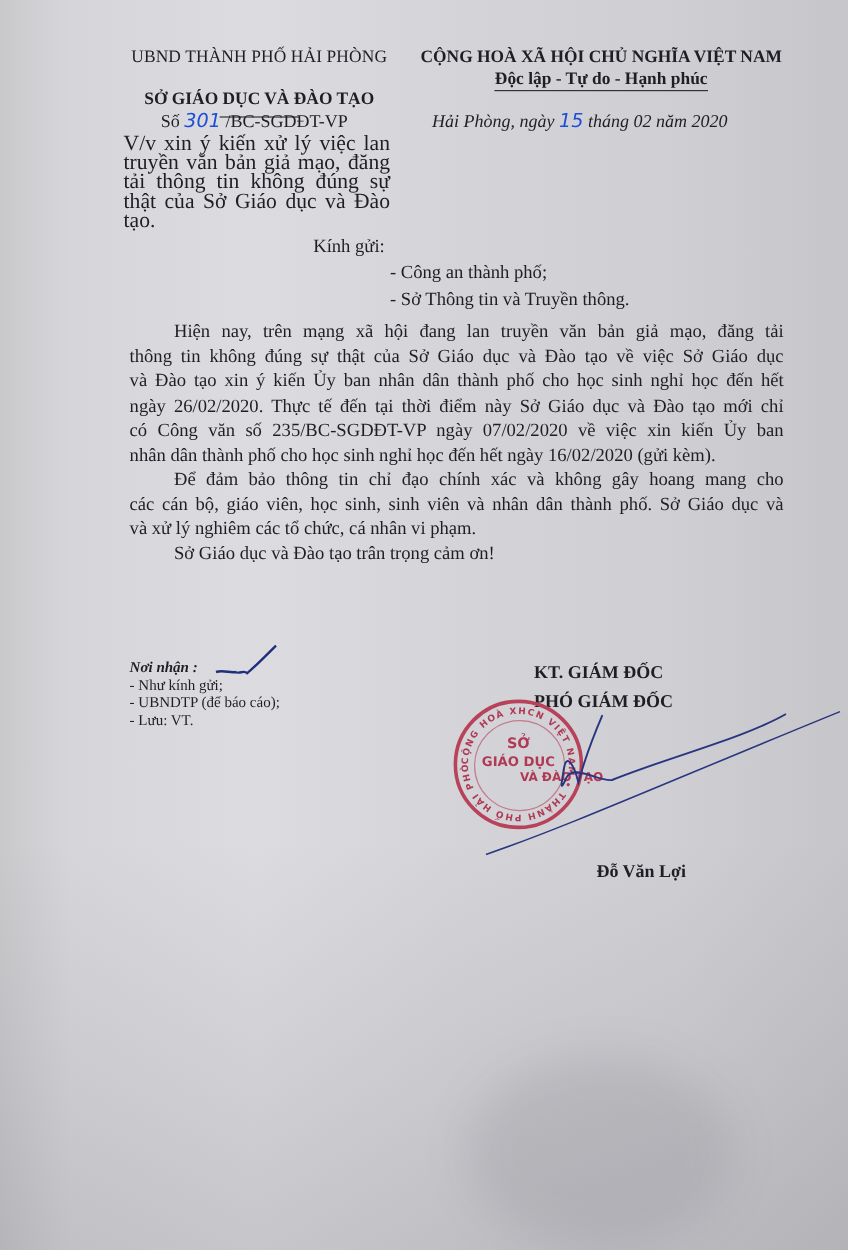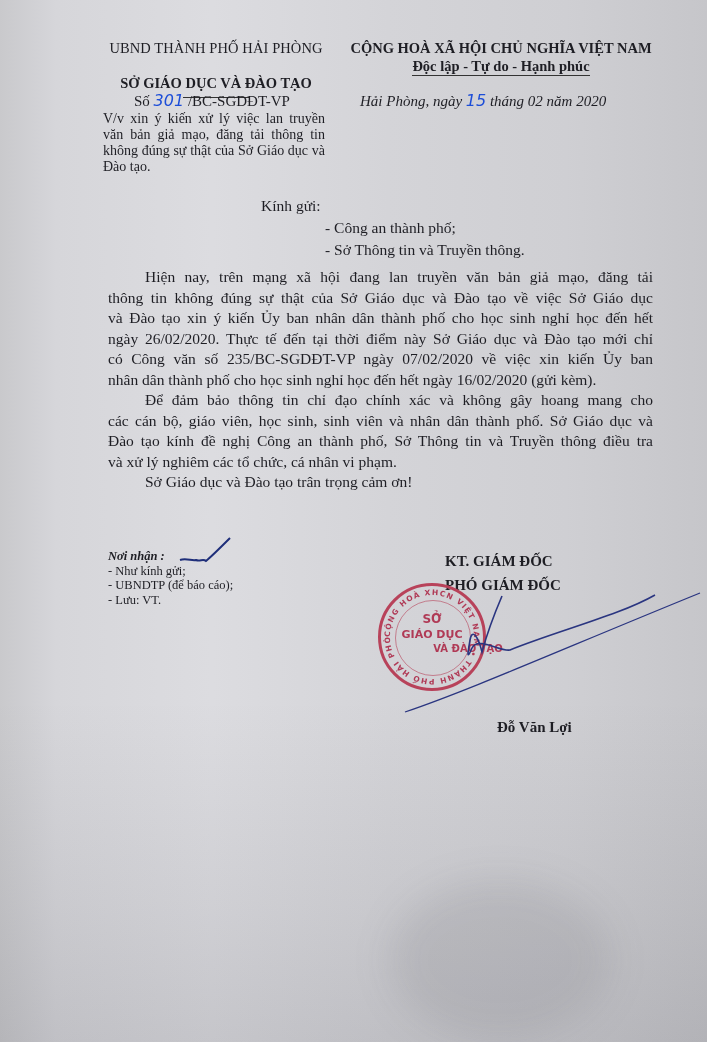--- a/index.html
+++ b/index.html
@@ -24,21 +24,21 @@
   .hdr-left .l1 { font-size: 14.5px; letter-spacing: 0.1px; }
   .hdr-left .l2 { font-size: 14.5px; font-weight: bold; margin-top: 18px; }
   .hdr-left .rule { width: 66px; height: 1px; background: #333; margin: 5px auto 0; }
   .hdr-right { left: 340px; top: 40px; width: 322px; text-align: center; }
   .hdr-right .l1 { font-size: 14.5px; font-weight: bold; }
   .hdr-right .l2 { font-size: 14.5px; font-weight: bold; margin-top: 1px; }
   .hdr-right .l2 span { border-bottom: 1px solid #333; padding-bottom: 1px; }
   .so-line { left: 134px; top: 91px; font-size: 15px; }
   .so-line .hand, .date-line .hand { color: #1d4ed8; font-family: "DejaVu Sans", sans-serif; font-style: italic; font-size: 16px; }
   .date-line { left: 360px; top: 91px; font-size: 15px; font-style: italic; }
-  .vv { left: 103px; top: 111px; width: 222px; font-size: 14px; line-height: 16px; white-space: normal; text-align: justify; }
+  .vv { left: 103px; top: 111px; width: 222px; font-size: 18px; line-height: 16px; white-space: normal; text-align: justify; }
   .kinh-gui { left: 230px; top: 197px; font-size: 15.5px; margin-left: 31px; }
   .recip { left: 325px; font-size: 15.5px; }
   .body-text { left: 108px; top: 267px; width: 545px; font-size: 15.5px; line-height: 20.5px; white-space: normal; }
   .body-text p { margin: 0; text-align: justify; text-align-last: justify; }
   .body-text p.last { text-align-last: left; }
   .body-text .indent { text-indent: 37px; }
   .noi-nhan { left: 108px; top: 549px; font-size: 12.5px; line-height: 14.5px; }
   .noi-nhan .title { font-weight: bold; font-style: italic; }
   .sig-title { left: 445px; top: 549px; width: 200px; text-align: left; font-size: 15px; font-weight: bold; line-height: 24px; }
   .signer { left: 497px; top: 719px; font-size: 15px; font-weight: bold; }
@@ -88,21 +88,20 @@
 
   <div class="abs body-text">
     <p class="indent">Hiện nay, trên mạng xã hội đang lan truyền văn bản giả mạo, đăng tải</p>
     <p>thông tin không đúng sự thật của Sở Giáo dục và Đào tạo về việc Sở Giáo dục</p>
     <p>và Đào tạo xin ý kiến Ủy ban nhân dân thành phố cho học sinh nghỉ học đến hết</p>
     <p>ngày 26/02/2020. Thực tế đến tại thời điểm này Sở Giáo dục và Đào tạo mới chỉ</p>
     <p>có Công văn số 235/BC-SGDĐT-VP ngày 07/02/2020 về việc xin kiến Ủy ban</p>
     <p class="last">nhân dân thành phố cho học sinh nghỉ học đến hết ngày 16/02/2020 (gửi kèm).</p>
     <p class="indent">Để đảm bảo thông tin chỉ đạo chính xác và không gây hoang mang cho</p>
     <p>các cán bộ, giáo viên, học sinh, sinh viên và nhân dân thành phố. Sở Giáo dục và</p>
-    <p>Đào tạo kính đề nghị Công an thành phố, Sở Thông tin và Truyền thông điều tra</p>
     <p class="last">và xử lý nghiêm các tổ chức, cá nhân vi phạm.</p>
     <p class="indent last">Sở Giáo dục và Đào tạo trân trọng cảm ơn!</p>
   </div>
 
   <div class="abs noi-nhan">
     <div class="title">Nơi nhận :</div>
     <div>- Như kính gửi;</div>
     <div>- UBNDTP (để báo cáo);</div>
     <div>- Lưu: VT.</div>
   </div>

